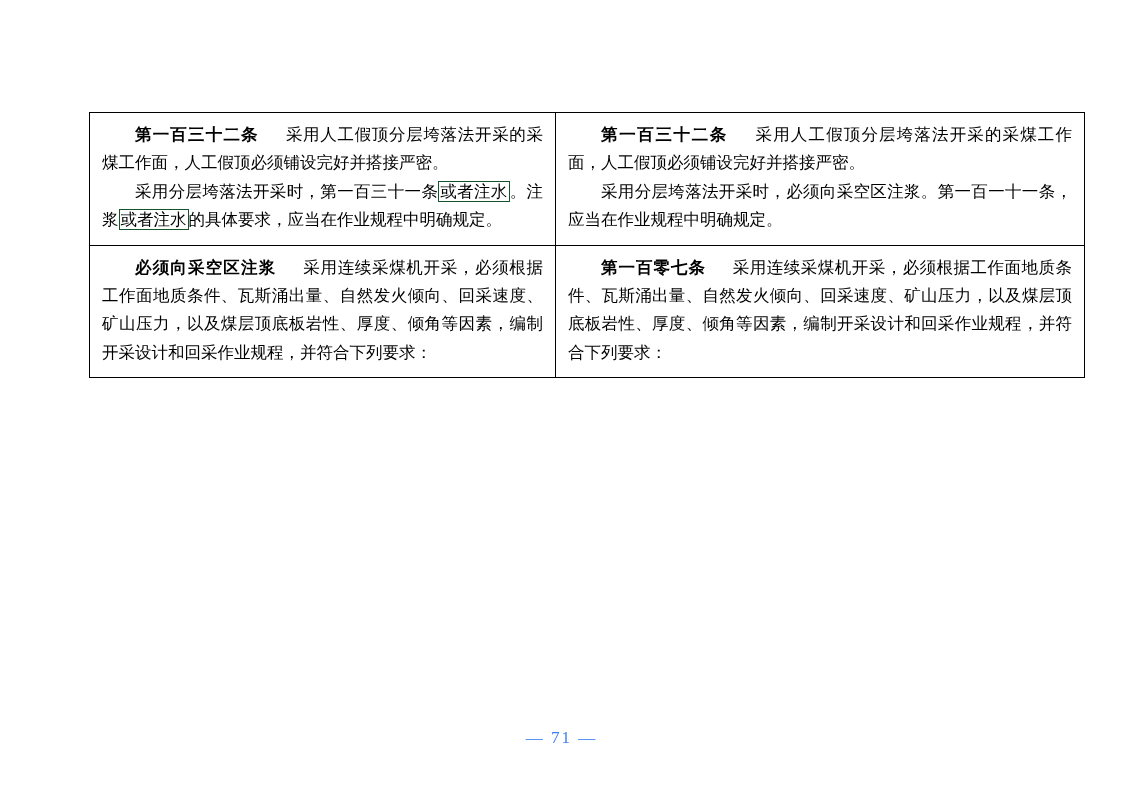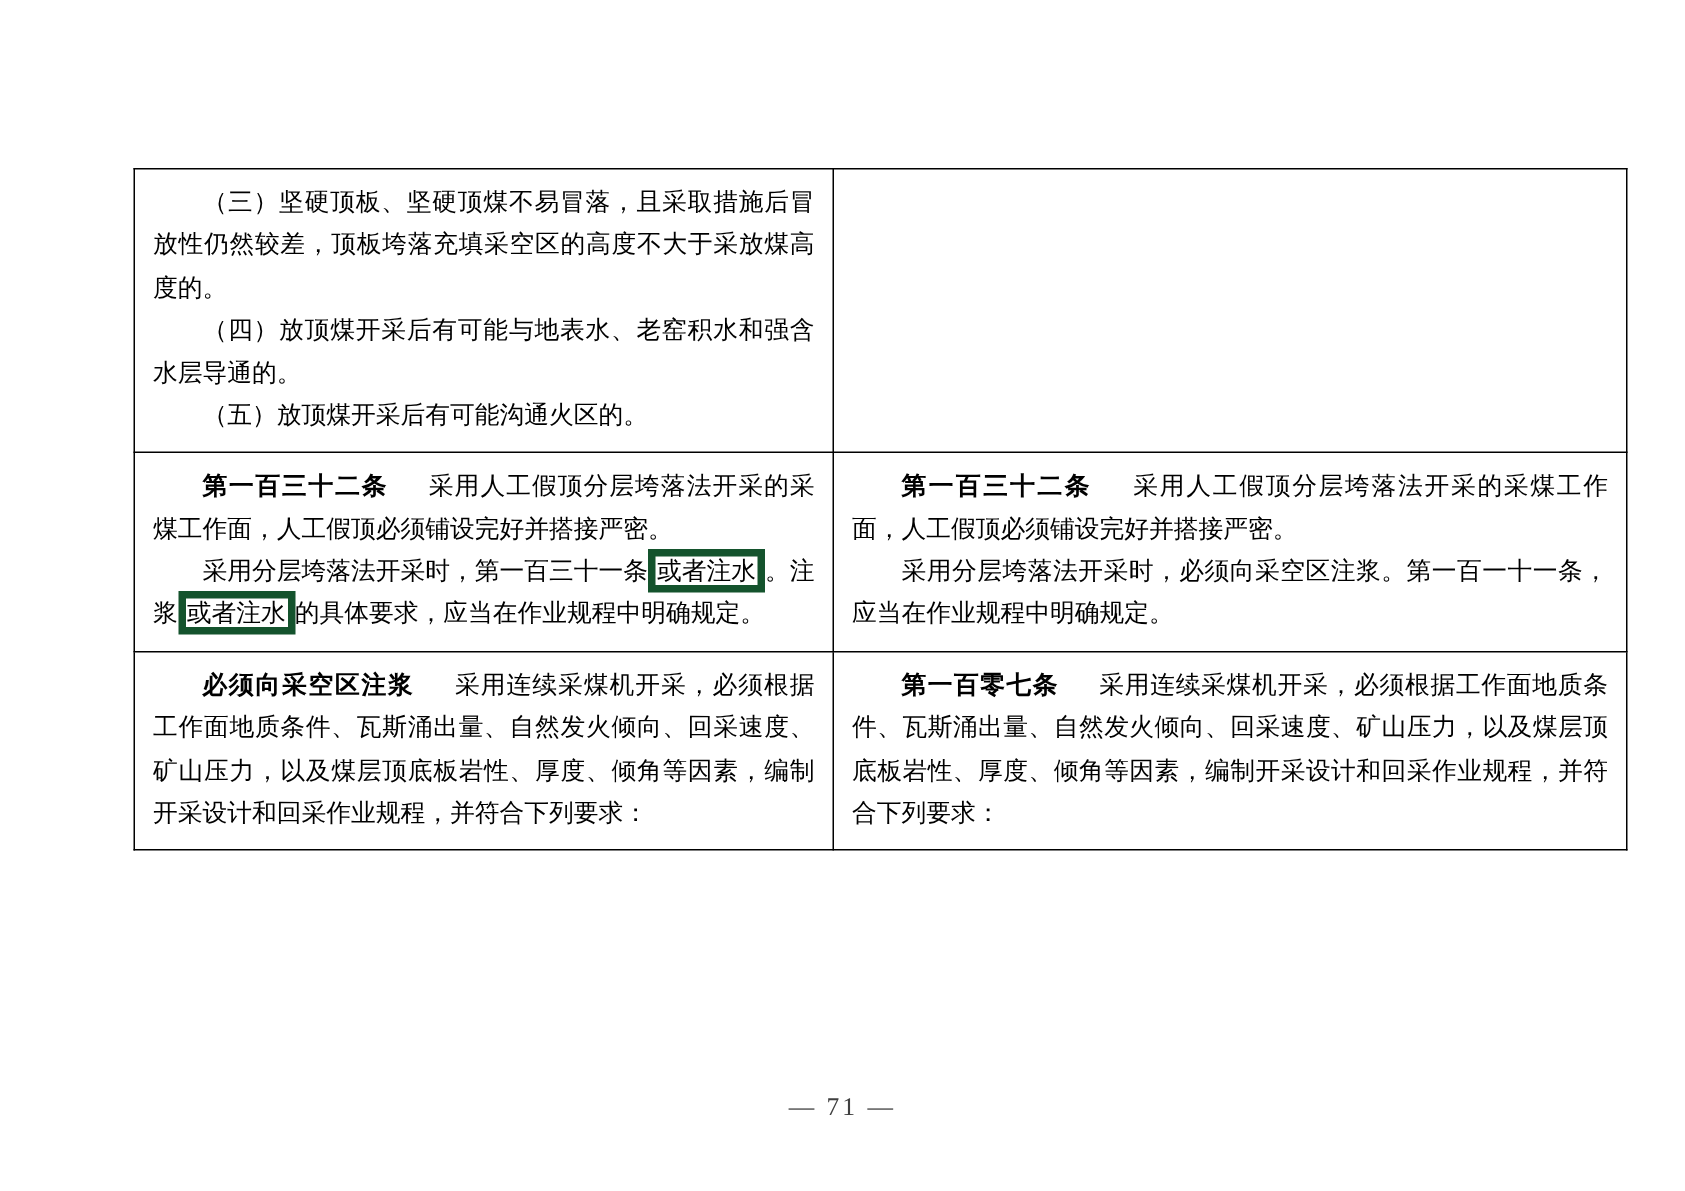--- a/index.html
+++ b/index.html
@@ -40,51 +40,43 @@
     text-justify: inter-ideograph;
   }
   .para + .para { margin-top: 0; }
   .indent { text-indent: 2em; }
   .art-head {
     font-weight: bold;
     letter-spacing: 0.5px;
   }
   .art-gap { display: inline-block; width: 1.6em; }
   .boxed {
-    border: 5px solid #14532d;
+    border: 1px solid #14532d;
     padding: 0 1px;
   }
   .page-number {
     position: absolute;
     left: 0;
     top: 728px;
     width: 1123px;
     text-align: center;
     font-size: 17px;
     letter-spacing: 2px;
-    color: #404040;
+    color: #3b82f6;
     font-family: "Liberation Serif", "DejaVu Serif", serif;
   }
   .empty-cell { }
 </style>
 </head>
 <body>
 
 <div class="page">
 
   <table class="doc-table">
     <tbody>
-      <tr>
-        <td class="col-left">
-          <p class="para indent">（三）坚硬顶板、坚硬顶煤不易冒落，且采取措施后冒放性仍然较差，顶板垮落充填采空区的高度不大于采放煤高度的。</p>
-          <p class="para indent">（四）放顶煤开采后有可能与地表水、老窑积水和强含水层导通的。</p>
-          <p class="para indent">（五）放顶煤开采后有可能沟通火区的。</p>
-        </td>
-        <td class="col-right empty-cell"></td>
-      </tr>
 
 
       <tr>
         <td class="col-left">
           <p class="para indent"><span class="art-head">第一百三十二条</span><span class="art-gap"></span><span>采用人工假顶分层垮落法开采的采煤工作面，人工假顶必须铺设完好并搭接严密。</span></p>
           <p class="para indent"><span>采用分层垮落法开采时，第一百三十一条</span><span class="boxed">或者注水</span><span>。注浆</span><span class="boxed">或者注水</span><span>的具体要求，应当在作业规程中明确规定。</span></p>
         </td>
         <td class="col-right">
           <p class="para indent"><span class="art-head">第一百三十二条</span><span class="art-gap"></span><span>采用人工假顶分层垮落法开采的采煤工作面，人工假顶必须铺设完好并搭接严密。</span></p>
           <p class="para indent">采用分层垮落法开采时，必须向采空区注浆。第一百一十一条，应当在作业规程中明确规定。</p>

